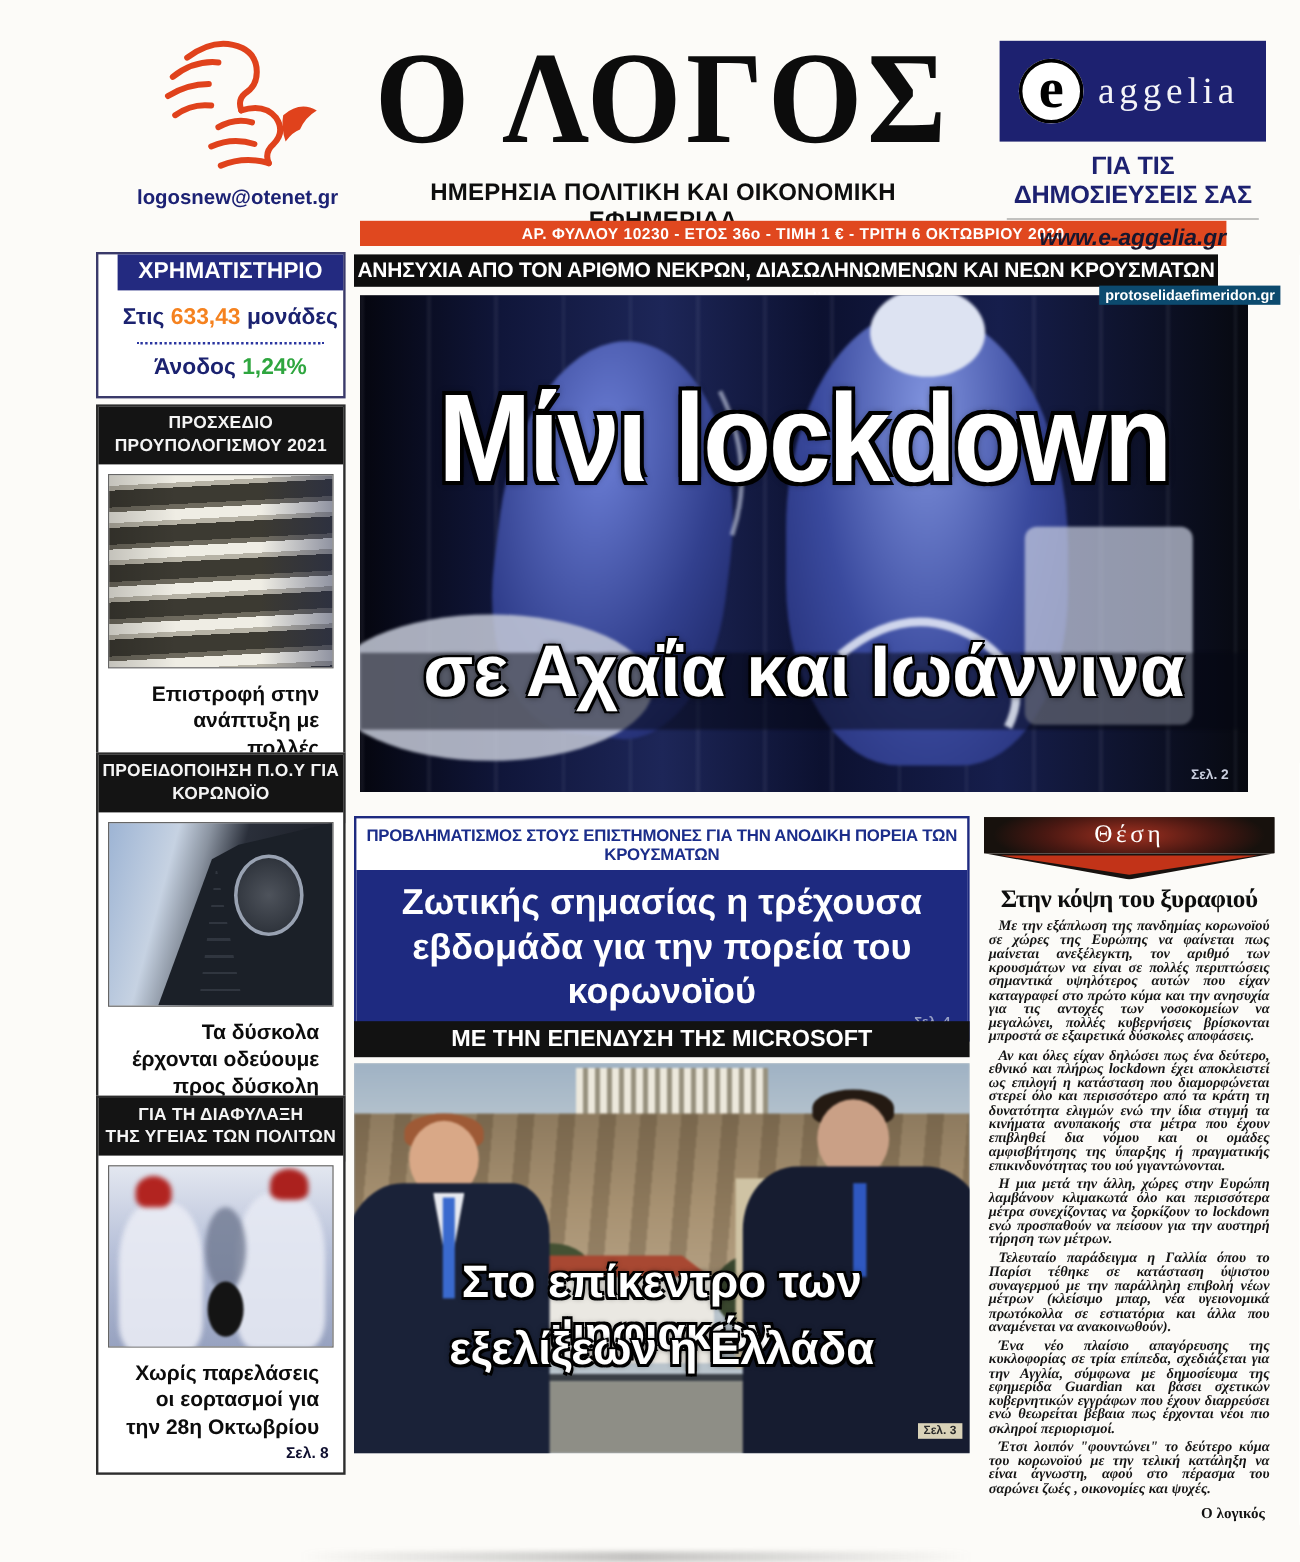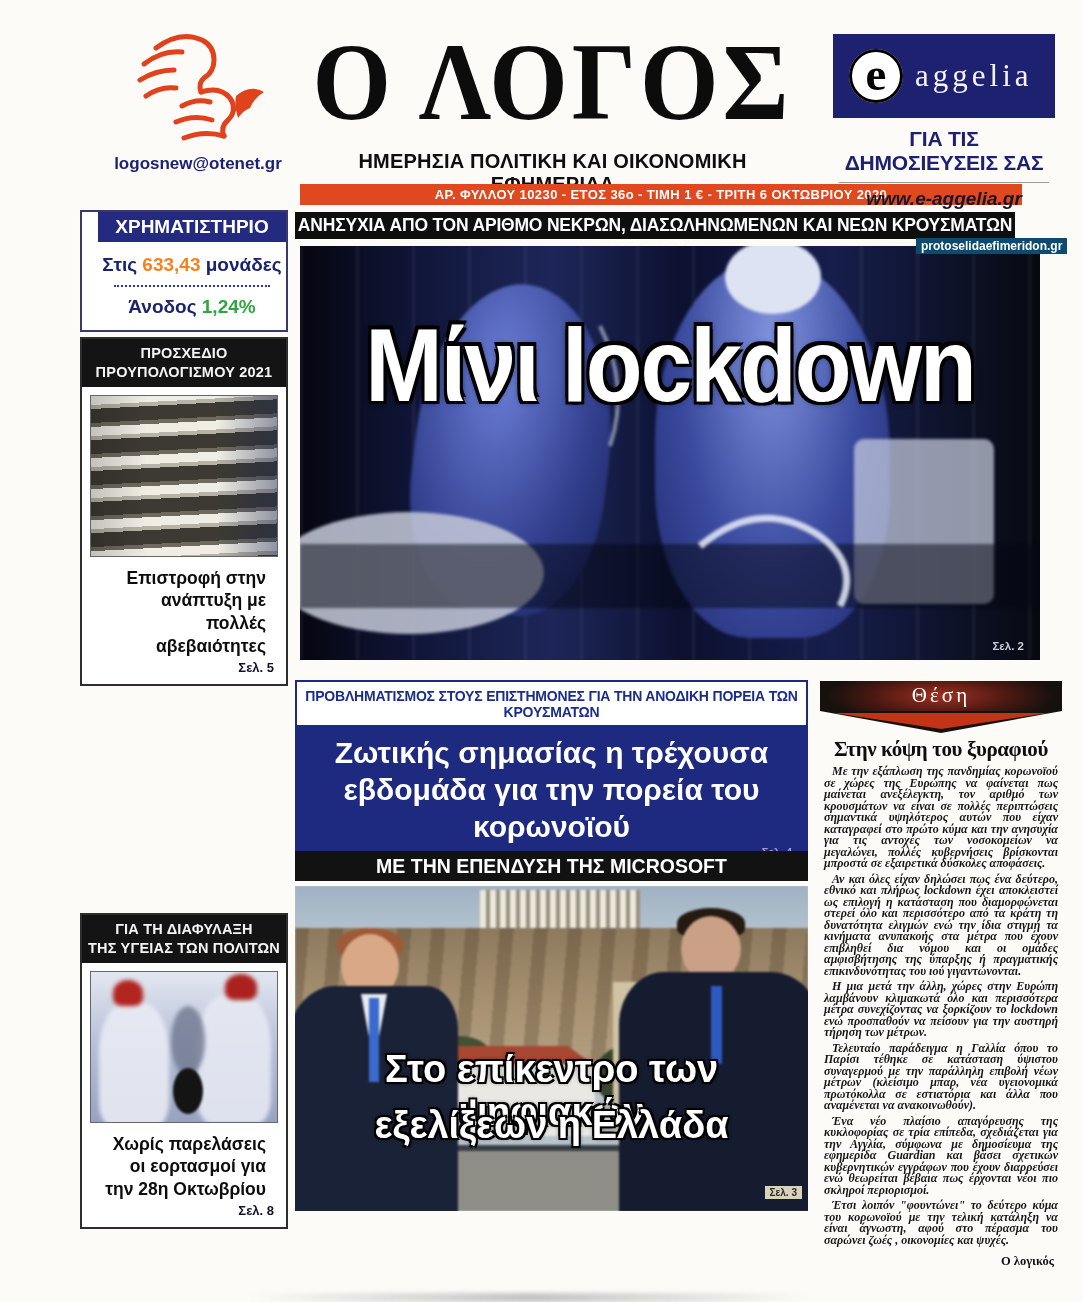--- a/index.html
+++ b/index.html
@@ -197,20 +197,30 @@
 
   <div class="sbox" style="top:337px;">
     <div class="sbox-header">ΠΡΟΣΧΕΔΙΟ ΠΡΟΥΠΟΛΟΓΙΣΜΟΥ 2021</div>
     <div class="sbox-photo ph-budget">
       <div class="ph-budget-shade"></div>
     </div>
     <div class="sbox-headline">Επιστροφή στην ανάπτυξη με πολλές αβεβαιότητες</div>
     <div class="sbox-page">Σελ. 5</div>
   </div>
 
+  <div class="sbox" style="top:627px;">
+    <div class="sbox-header">ΠΡΟΕΙΔΟΠΟΙΗΣΗ Π.Ο.Υ ΓΙΑ ΚΟΡΩΝΟΪΟ</div>
+    <div class="sbox-photo ph-who" style="height:152px;">
+      <div class="who-bldg"></div>
+      <div class="who-win"></div>
+      <div class="who-emblem"></div>
+    </div>
+    <div class="sbox-headline">Τα δύσκολα έρχονται οδεύουμε προς δύσκολη περίοδο</div>
+    <div class="sbox-page">Σελ. 6</div>
+  </div>
 
   <div class="sbox" style="top:913px;">
     <div class="sbox-header">
       <div>ΓΙΑ ΤΗ ΔΙΑΦΥΛΑΞΗ</div>
       <div>ΤΗΣ ΥΓΕΙΑΣ ΤΩΝ ΠΟΛΙΤΩΝ</div>
     </div>
     <div class="sbox-photo ph-parade" style="height:150px;">
       <div class="ev ev-body-l"></div>
       <div class="ev ev-body-r"></div>
       <div class="ev ev-cap-l"></div>
@@ -234,20 +244,21 @@
 
       <div class="bed"></div>
       <div class="equip"></div>
       <div class="band"></div>
       <svg width="740" height="414" style="position:absolute;left:0;top:0;">
         <path d="M400 300 Q460 250 520 290 Q560 320 540 360" fill="none" stroke="#e8ecf8" stroke-width="7" opacity="0.85"></path>
         <path d="M300 80 Q330 140 310 200" fill="none" stroke="#cfd6ea" stroke-width="4" opacity="0.6"></path>
       </svg>
     </div>
     <div class="lead-h1">Μίνι lockdown</div>
+    <div class="lead-h2">σε Αχαΐα και Ιωάννινα</div>
     <div class="lead-page">Σελ. 2</div>
   </div>
 
   <div class="second-unit">
     <div class="second-kicker">ΠΡΟΒΛΗΜΑΤΙΣΜΟΣ ΣΤΟΥΣ ΕΠΙΣΤΗΜΟΝΕΣ ΓΙΑ ΤΗΝ ΑΝΟΔΙΚΗ ΠΟΡΕΙΑ ΤΩΝ ΚΡΟΥΣΜΑΤΩΝ</div>
     <div class="second-box">
       <div>Ζωτικής σημασίας η τρέχουσα εβδομάδα για την πορεία του κορωνοϊού</div>
       <span class="second-page">Σελ. 4</span>
     </div>
   </div>

